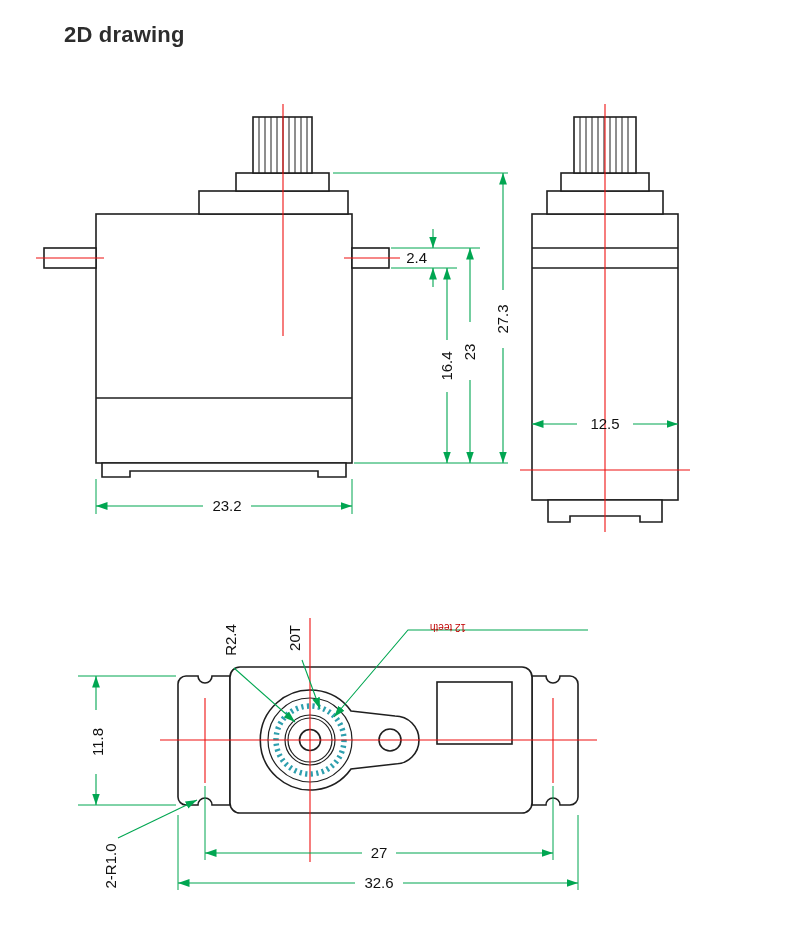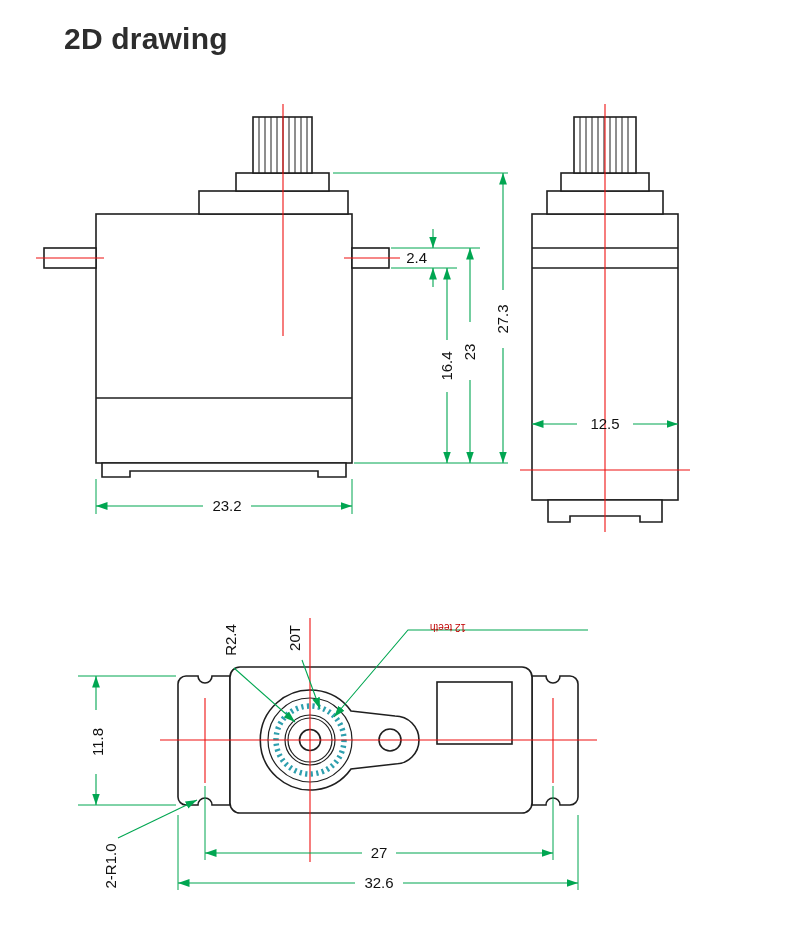--- a/index.html
+++ b/index.html
@@ -5,21 +5,21 @@
   :root{
     --outline:#1f1f1f;
     --dimension:#00a651;
     --centerline:#ee1111;
     --teeth:#2e9fae;
     --redlabel:#c00000;
     --title:#2d2d2d;
   }
   html,body{margin:0;padding:0;background:#ffffff;}
   body{width:800px;height:942px;position:relative;font-family:"Liberation Sans",sans-serif;overflow:hidden;}
-  .page-title{position:absolute;left:64px;top:22px;margin:0;font-size:30px;font-weight:700;color:var(--title,#2d2d2d);letter-spacing:.2px;}
+  .page-title{position:absolute;left:64px;top:22px;margin:0;font-size:22px;font-weight:700;color:var(--title,#2d2d2d);letter-spacing:.2px;}
   svg{position:absolute;left:0;top:0;}
   .filled{fill:#ffffff;stroke:var(--outline);stroke-width:1.6;}
   .outline{fill:none;stroke:var(--outline);stroke-width:1.6;}
   .thin{stroke-width:1;}
   .mid{stroke-width:1.2;}
   .ext{stroke:var(--dimension);stroke-width:1;fill:none;}
   .dim{stroke:var(--dimension);stroke-width:1.1;fill:none;}
   .dim-arrow{fill:var(--dimension);}
   .center{stroke:var(--centerline);stroke-width:1.1;fill:none;}
   .teeth{fill:none;stroke:var(--teeth);stroke-width:5.5;stroke-dasharray:2.2 3.4;}

